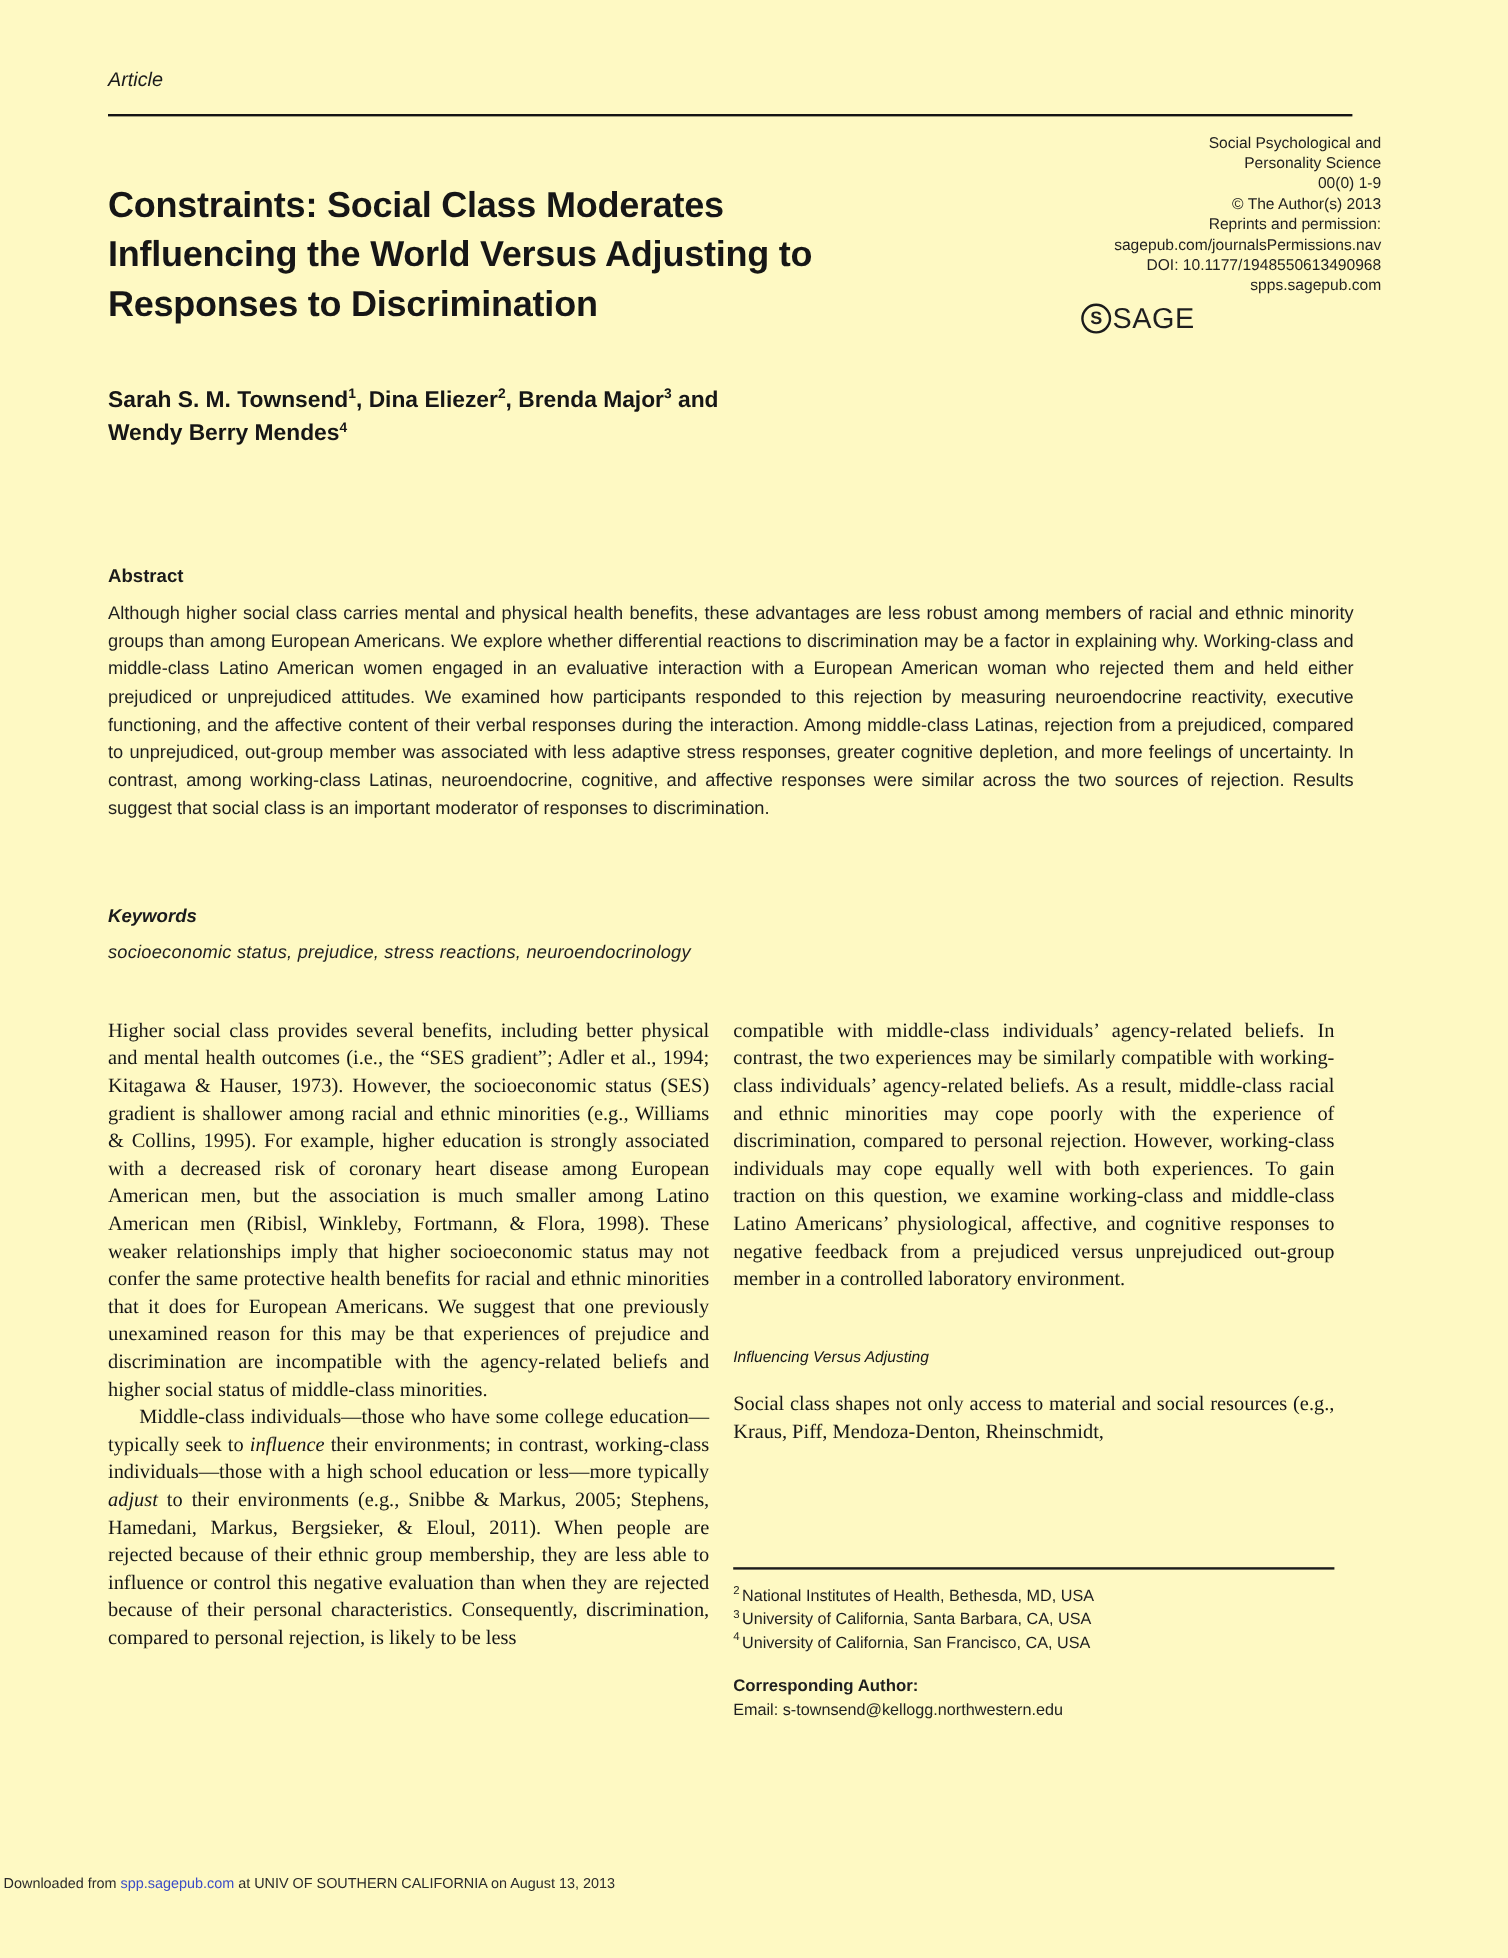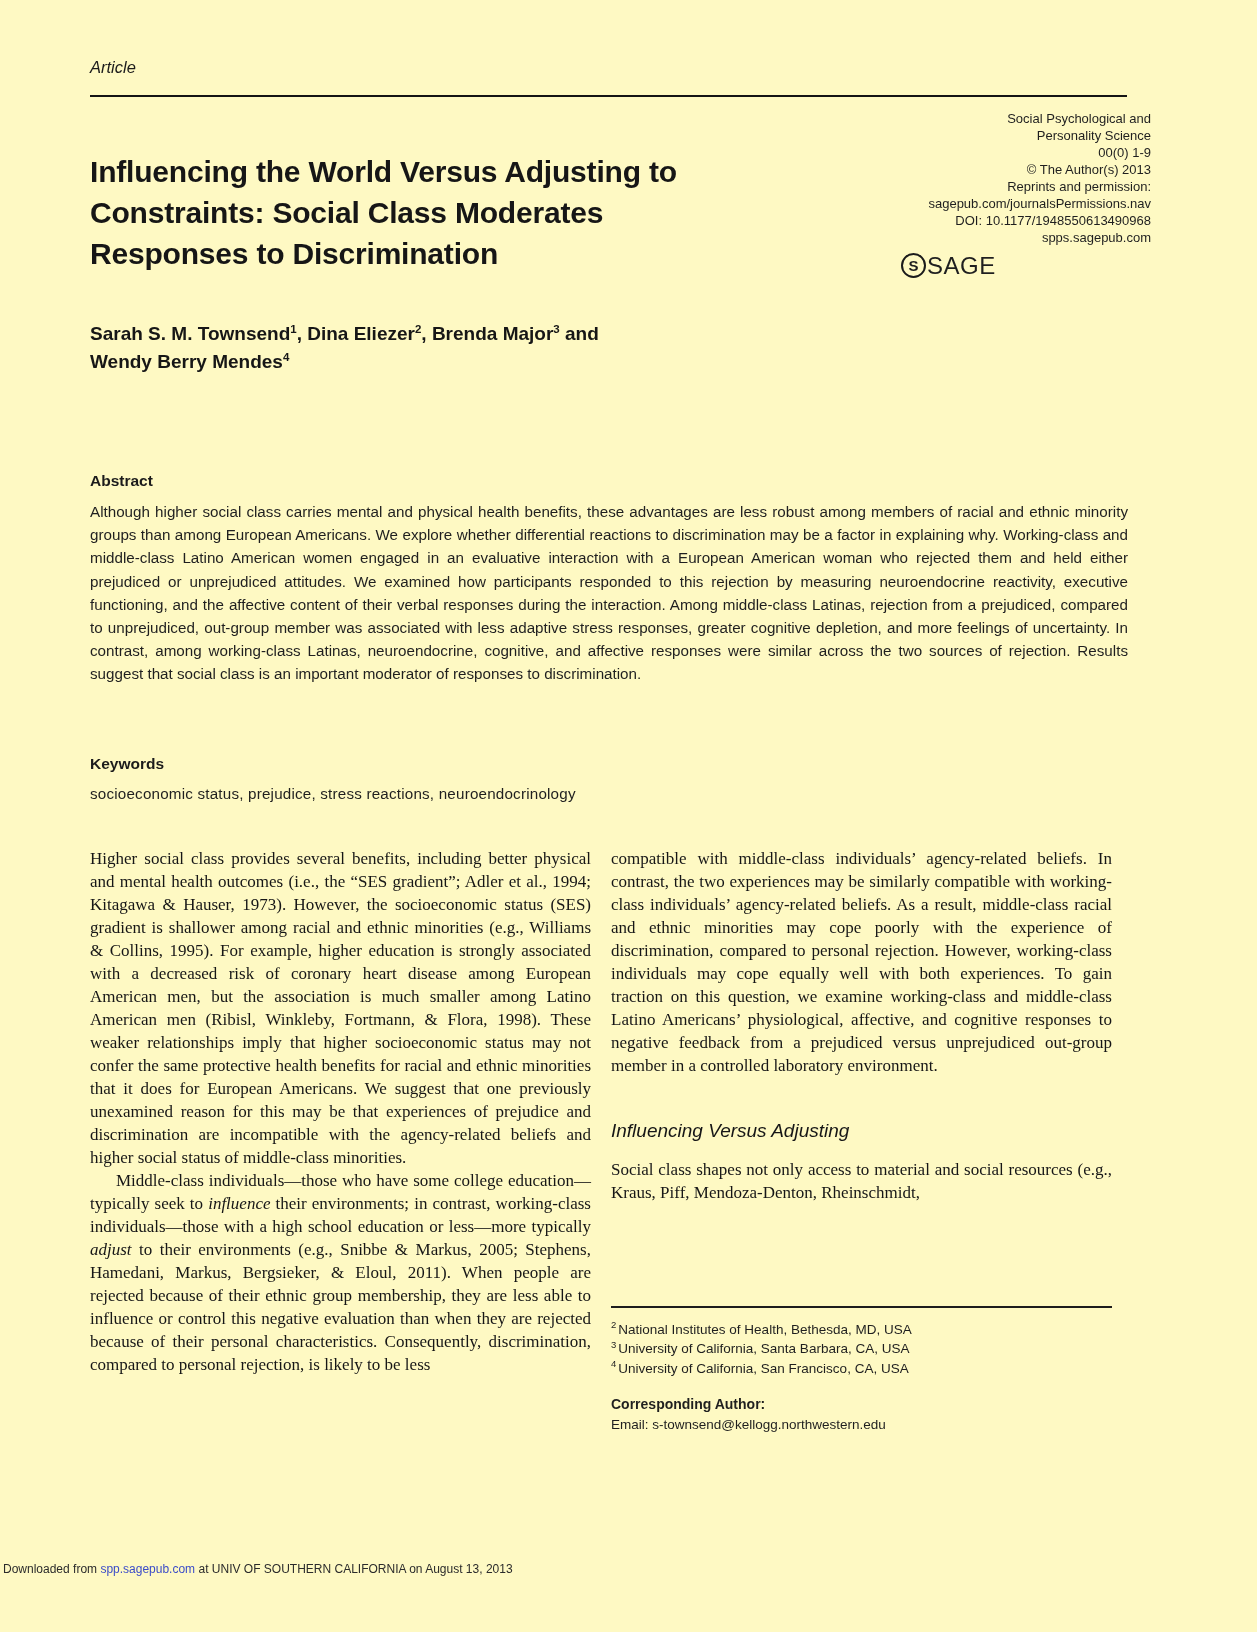--- a/index.html
+++ b/index.html
@@ -27,36 +27,36 @@
   .sage-text { font-size:24px; letter-spacing:0.5px; }
 
   .authors { position:absolute; top:320px; left:90px; width:760px; font-size:19px; font-weight:bold; line-height:28px; color:#161616; }
   .authors sup { font-size:11.5px; vertical-align:super; line-height:0; }
 
   
   .abstract { position:absolute; top:472px; left:90px; width:1038px; }
   .block-heading { font-size:15.5px; font-weight:bold; margin:0 0 10px 0; }
   .abstract-text { margin:0; font-size:15.2px; line-height:23.2px; text-align:justify; color:#1f1f1f; }
 
-  .keywords { position:absolute; top:755px; left:90px; width:1038px; }
+  .keywords { position:absolute; top:755px; left:90px; width:1038px;font-style:italic; }
   .keywords-text { margin:12px 0 0 0; font-size:15.2px; letter-spacing:0.2px; color:#1f1f1f; }
 
   
   .columns { position:absolute; top:847px; left:90px; width:1038px; display:flex; gap:20px; }
   .col {
     width:501px; font-family:"Liberation Serif", serif; font-size:17px; line-height:23px;
     text-align:justify; color:#161616;
   }
   .col p { margin:0; }
   .col p.indented { text-indent:26px; }
   .right-col { position:relative; height:668px; }
 
   .section-heading {
     font-family:"Liberation Sans", sans-serif; font-style:italic; font-weight:normal;
-    font-size:19px; margin:42px 0 16px 0; color:#161616; text-align:left;
+    font-size:13px; margin:42px 0 16px 0; color:#161616; text-align:left;
   }
 
   
   .footnotes {
     position:absolute; top:459px; left:0; width:501px;
     font-family:"Liberation Sans", sans-serif; font-size:13.5px; line-height:19.5px;
     text-align:left; color:#1f1f1f;
   }
   .footnote-rule { height:1.5px; background:#1d1d1d; margin:0 0 12px 0; }
   .affiliation { white-space:nowrap; }
@@ -70,22 +70,22 @@
 </style>
 </head>
 <body>
 
 <div class="page">
 
   <div class="article-label">Article</div>
   <div class="top-rule"></div>
 
   <h1 class="title">
+      <div>Constraints: Social Class Moderates</div>
       <div>Influencing the World Versus Adjusting to</div>
-      <div>Constraints: Social Class Moderates</div>
       <div>Responses to Discrimination</div>
     </h1>
 
   <div class="journal-info">
     <div>
         <div>Social Psychological and</div>
         <div>Personality Science</div>
         <div>00(0) 1-9</div>
         <div>© The Author(s) 2013</div>
         <div>Reprints and permission:</div>

